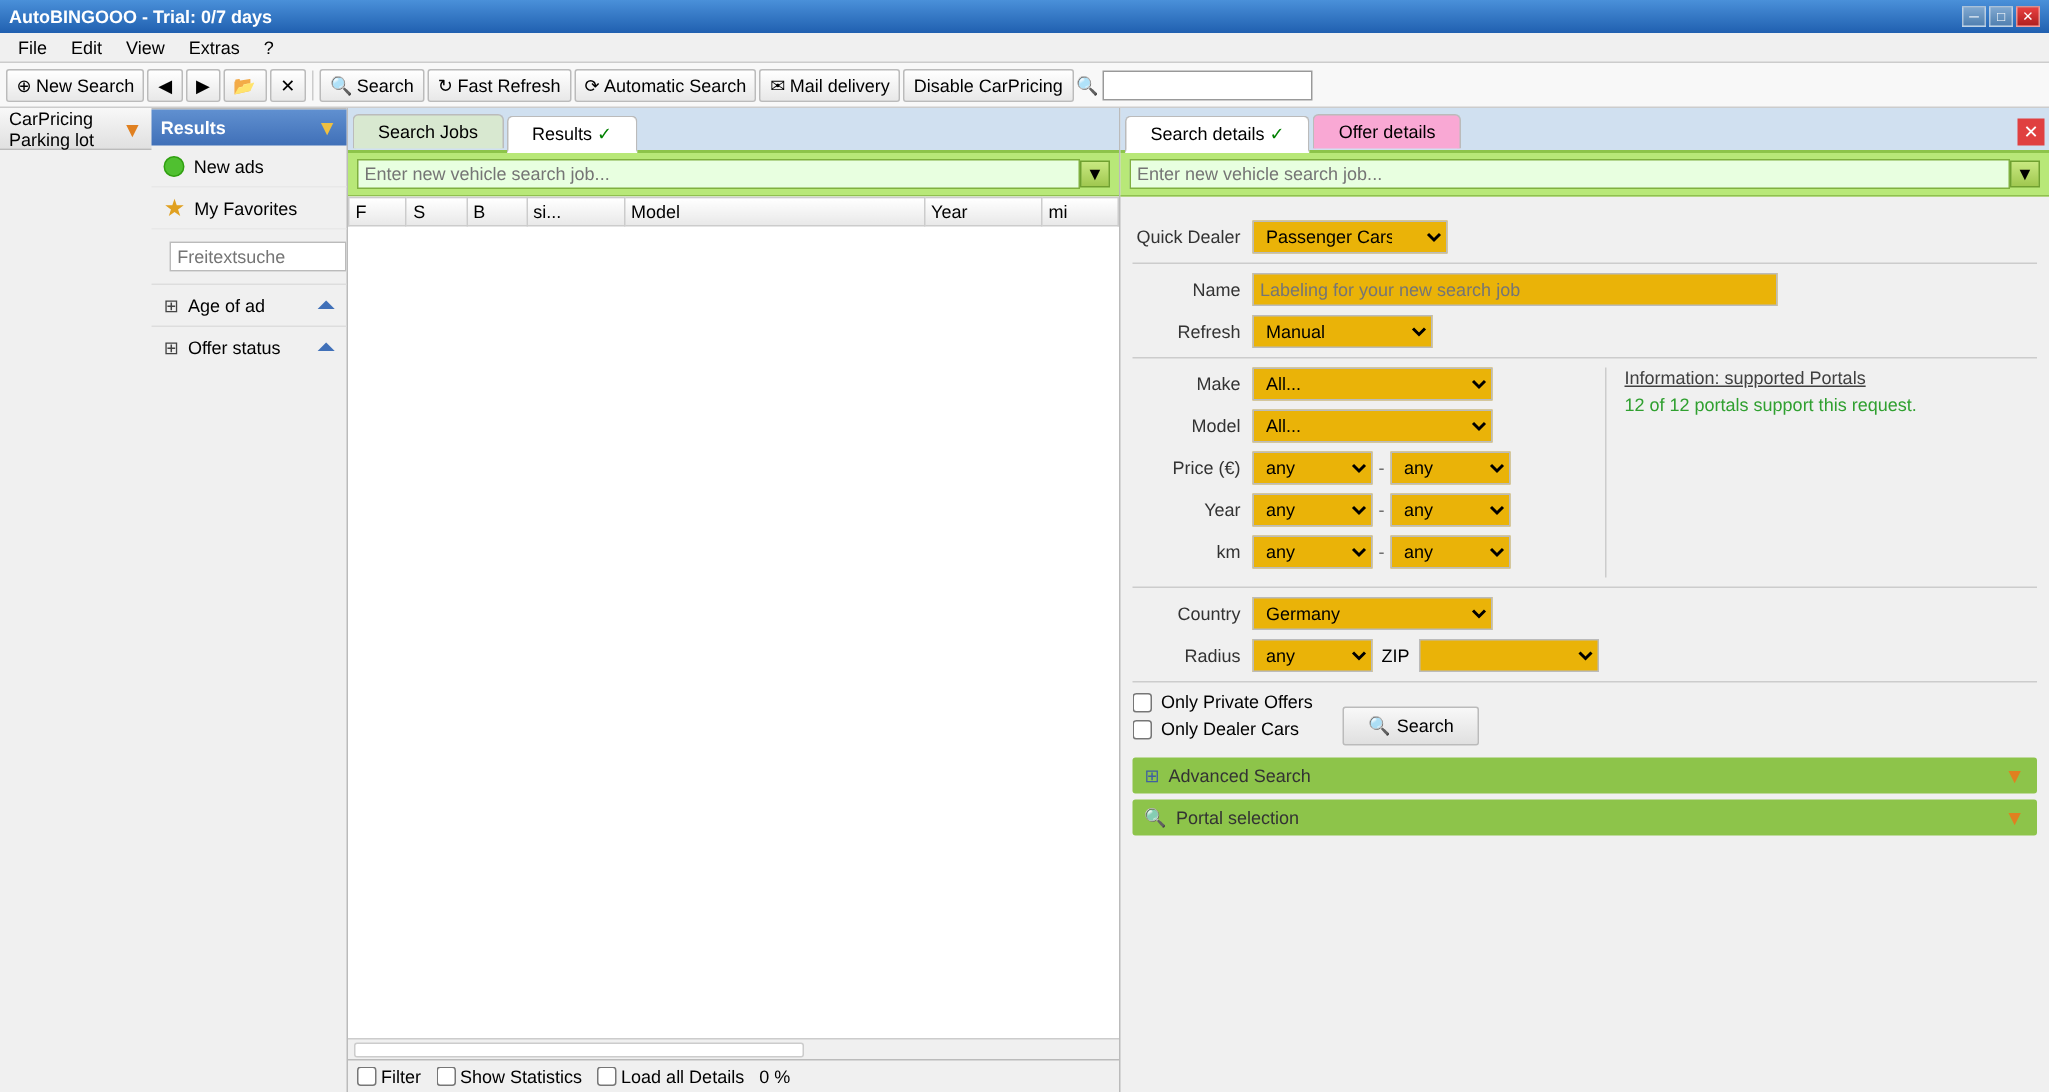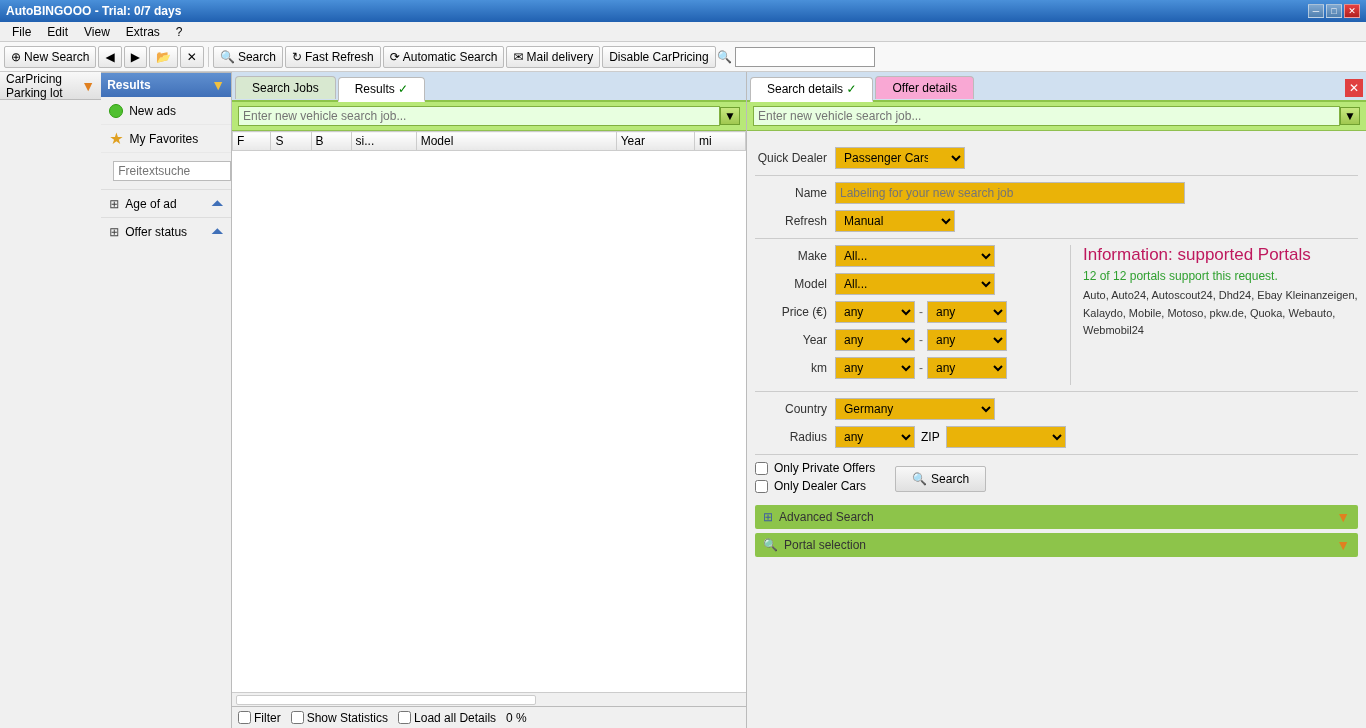--- a/index.html
+++ b/index.html
@@ -192,21 +192,21 @@
 
     
     .range-row { display: flex; align-items: center; gap: 4px; }
     .range-sep { color: #666; }
 
     
     #portal-info {
       border-left: 1px solid #ccc; padding-left: 12px; margin-left: 8px;
       flex: 1;
     }
-    #portal-info .info-link { color: #be185d; cursor: pointer; font-size: 17px; }
+    #portal-info .info-link { color: #404040; text-decoration: underline; cursor: pointer; font-size: 12px; }
     #portal-info .info-green { color: #30a030; font-size: 12px; margin: 4px 0; }
     #portal-info .portal-list { color: #333; font-size: 11px; line-height: 1.6; }
 
     
     .check-row { display: flex; align-items: center; gap: 6px; margin-bottom: 4px; }
 
     
     #search-button {
       display: flex; align-items: center; gap: 4px;
       background: linear-gradient(to bottom, #f8f8f8, #e0e0e0);
@@ -504,21 +504,20 @@
               <select class="form-control" style="width:80px;">
                 <option>any</option><option>10000</option><option>50000</option><option>100000</option>
               </select>
             </div>
           </div>
         </div>
 
         <div id="portal-info">
           <div class="info-link">Information: supported Portals</div>
           <div class="info-green">12 of 12 portals support this request.</div>
-          <div class="portal-list">Auto, Auto24, Autoscout24, Dhd24, Ebay Kleinanzeigen, Kalaydo, Mobile, Motoso, pkw.de, Quoka, Webauto, Webmobil24</div>
         </div>
       </div>
 
       <hr class="h-divider">
 
       <div class="form-row">
         <span class="form-label">Country</span>
         <select class="form-control" style="width:160px;">
           <option>Germany</option>
           <option>Austria</option>
@@ -534,21 +533,21 @@
           </select>
           <span>ZIP</span>
           <select class="form-control" style="width:120px;">
             <option></option>
           </select>
         </div>
       </div>
 
       <hr class="h-divider">
 
-      <div style="display:flex;align-items:center;gap:20px;">
+      <div style="display:flex;align-items:flex-end;gap:20px;">
         <div>
           <div class="check-row">
             <input type="checkbox" style="">
             <span>Only Private Offers</span>
           </div>
           <div class="check-row">
             <input type="checkbox" style="">
             <span>Only Dealer Cars</span>
           </div>
         </div>

